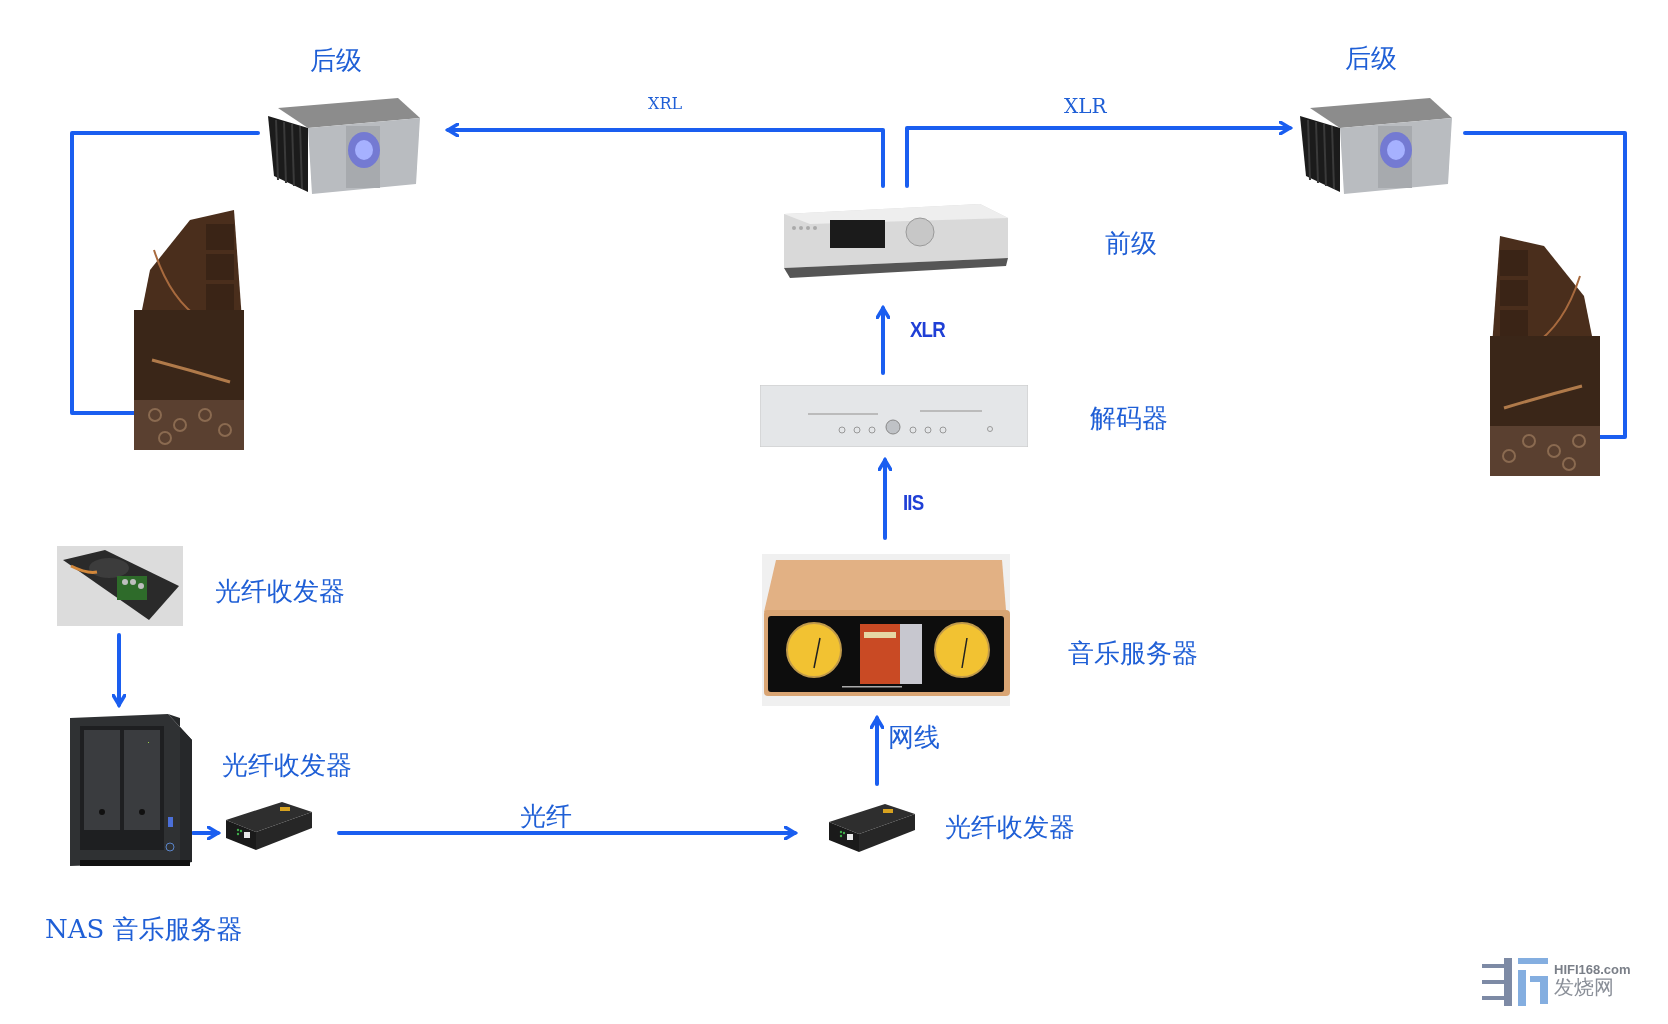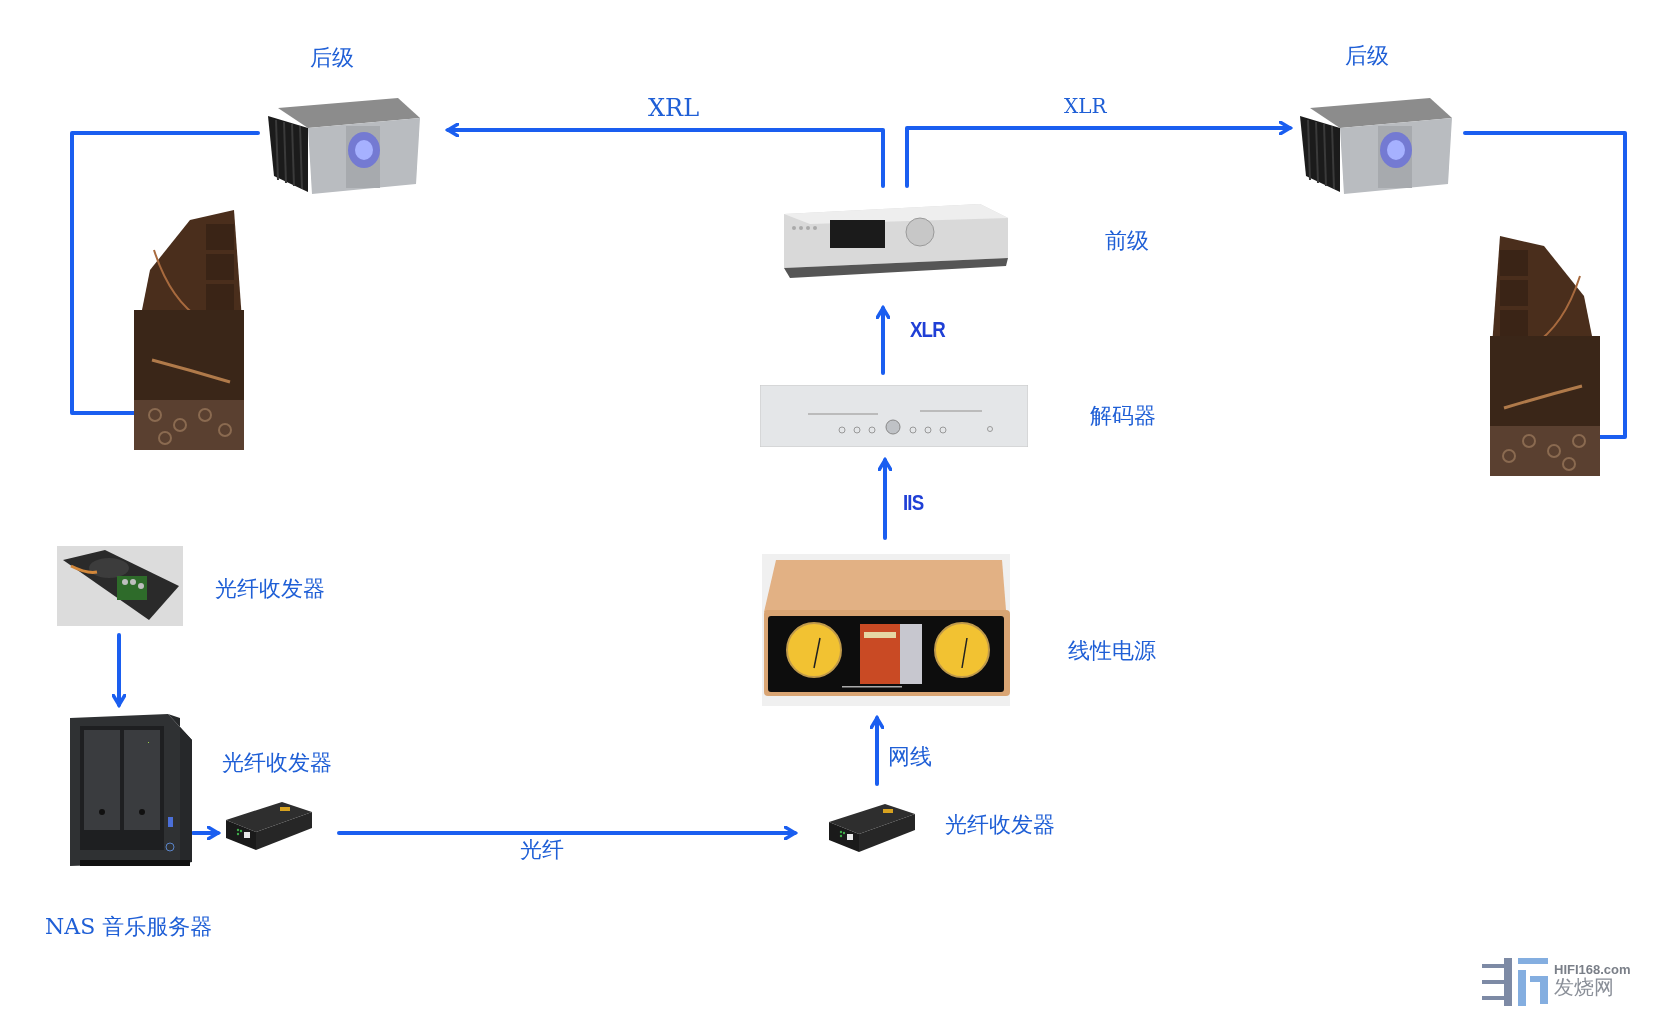--- a/index.html
+++ b/index.html
@@ -1,18 +1,18 @@
 <!DOCTYPE html>
 <html><head>
 <meta charset="utf-8">
 <style>
   html, body { margin: 0; padding: 0; background: #ffffff; }
   body { width: 1668px; height: 1024px; position: relative; overflow: hidden;
          font-family: "DejaVu Serif", "Liberation Serif", serif; }
-  .label { position: absolute; color: #1f5fd6; font-size: 22px; white-space: nowrap; line-height: 1; }
+  .label { position: absolute; color: #1f5fd6; font-size: 26px; white-space: nowrap; line-height: 1; }
   .label.bold { font-family: "Liberation Sans", "DejaVu Sans", sans-serif; font-weight: bold; color: #1f3fd6; font-size: 22px; letter-spacing: -1px; transform: scaleX(0.85); transform-origin: left center; }
   .device { position: absolute; }
   svg.wires { position: absolute; left: 0; top: 0; }
   .watermark { position: absolute; right: 20px; bottom: 12px; width: 170px; height: 60px; text-decoration: underline; }
 </style>
 </head>
 <body>
 
 <svg class="wires" width="1668" height="1024">
   <defs>
@@ -73,21 +73,21 @@
         <line x1="32" y1="38" x2="34" y2="101"></line>
       </g>
     <polygon points="40,40 152,30 148,96 44,106" fill="#b9bcc0"></polygon>
     <rect x="78" y="38" width="34" height="62" fill="#a7aaae"></rect>
     <ellipse cx="96" cy="62" rx="16" ry="18" fill="#6b72d8" opacity="0.85"></ellipse>
     <ellipse cx="96" cy="62" rx="9" ry="10" fill="#a6b1ff"></ellipse>
   </svg>
 </div>
 <div class="label" style="left:1345px;top:45px;">后级</div>
 
-<div class="label" style="left:648px;top:96px;font-size:24px;">XRL</div>
+<div class="label" style="left:648px;top:96px;font-size:16px;">XRL</div>
 <div class="label" style="left:1064px;top:96px;font-size:20px;">XLR</div>
 
 <div class="device" style="left:780px;top:196px;width:230px;height:90px;">
   <svg width="230" height="90" viewBox="0 0 230 90">
     <polygon points="4,18 200,8 228,22 228,62 4,72" fill="#d9d9d9"></polygon>
     <polygon points="4,18 200,8 228,22 30,28" fill="#eeeeee"></polygon>
     <rect x="50" y="24" width="55" height="28" fill="#1b1b1b"></rect>
     <circle cx="140" cy="36" r="14" fill="#c7c7c7" stroke="#9a9a9a"></circle>
     <g fill="#aaa">
         <circle cx="14" cy="32" r="2"></circle>
@@ -134,41 +134,41 @@
     <circle cx="52" cy="96" r="27" fill="#f2c232" stroke="#c09a4a" stroke-width="2"></circle>
     <circle cx="200" cy="96" r="27" fill="#f2c232" stroke="#c09a4a" stroke-width="2"></circle>
     <line x1="52" y1="114" x2="58" y2="84" stroke="#222" stroke-width="1.5"></line>
     <line x1="200" y1="114" x2="205" y2="84" stroke="#222" stroke-width="1.5"></line>
     <rect x="98" y="70" width="40" height="60" fill="#c94a24"></rect>
     <rect x="138" y="70" width="22" height="60" fill="#c7c7cf"></rect>
     <rect x="102" y="78" width="32" height="6" fill="#e6d7a3"></rect>
     <rect x="80" y="132" width="60" height="1.5" fill="#aaa"></rect>
   </svg>
 </div>
-<div class="label" style="left:1068px;top:640px;">线性电源</div>
-
-<div class="label" style="left:888px;top:746px;">网线</div>
+<div class="label" style="left:1068px;top:640px;">音乐服务器</div>
+
+<div class="label" style="left:888px;top:724px;">网线</div>
 
 <div class="device" style="left:823px;top:800px;width:95px;height:58px;">
   <svg width="95" height="58" viewBox="0 0 95 58">
     <polygon points="6,22 62,4 92,14 36,34" fill="#2e2e2e"></polygon>
     <polygon points="6,22 36,34 36,52 6,40" fill="#1a1a1a"></polygon>
     <polygon points="36,34 92,14 92,30 36,52" fill="#262626"></polygon>
     <rect x="60" y="9" width="10" height="4" fill="#d7a21f"></rect>
     <rect x="24" y="34" width="6" height="6" fill="#e8e8e8"></rect>
     <g fill="#3fae4a">
         <circle cx="18" cy="32" r="1.2"></circle>
         <circle cx="18" cy="36" r="1.2"></circle>
         <circle cx="21" cy="33" r="1.2"></circle>
       </g>
   </svg>
 </div>
 <div class="label" style="left:945px;top:814px;">光纤收发器</div>
 
-<div class="label" style="left:520px;top:839px;">光纤</div>
+<div class="label" style="left:520px;top:803px;">光纤</div>
 
 <div class="device" style="left:220px;top:798px;width:95px;height:58px;">
   <svg width="95" height="58" viewBox="0 0 95 58">
     <polygon points="6,22 62,4 92,14 36,34" fill="#2e2e2e"></polygon>
     <polygon points="6,22 36,34 36,52 6,40" fill="#1a1a1a"></polygon>
     <polygon points="36,34 92,14 92,30 36,52" fill="#262626"></polygon>
     <rect x="60" y="9" width="10" height="4" fill="#d7a21f"></rect>
     <rect x="24" y="34" width="6" height="6" fill="#e8e8e8"></rect>
     <g fill="#3fae4a">
         <circle cx="18" cy="32" r="1.2"></circle>

